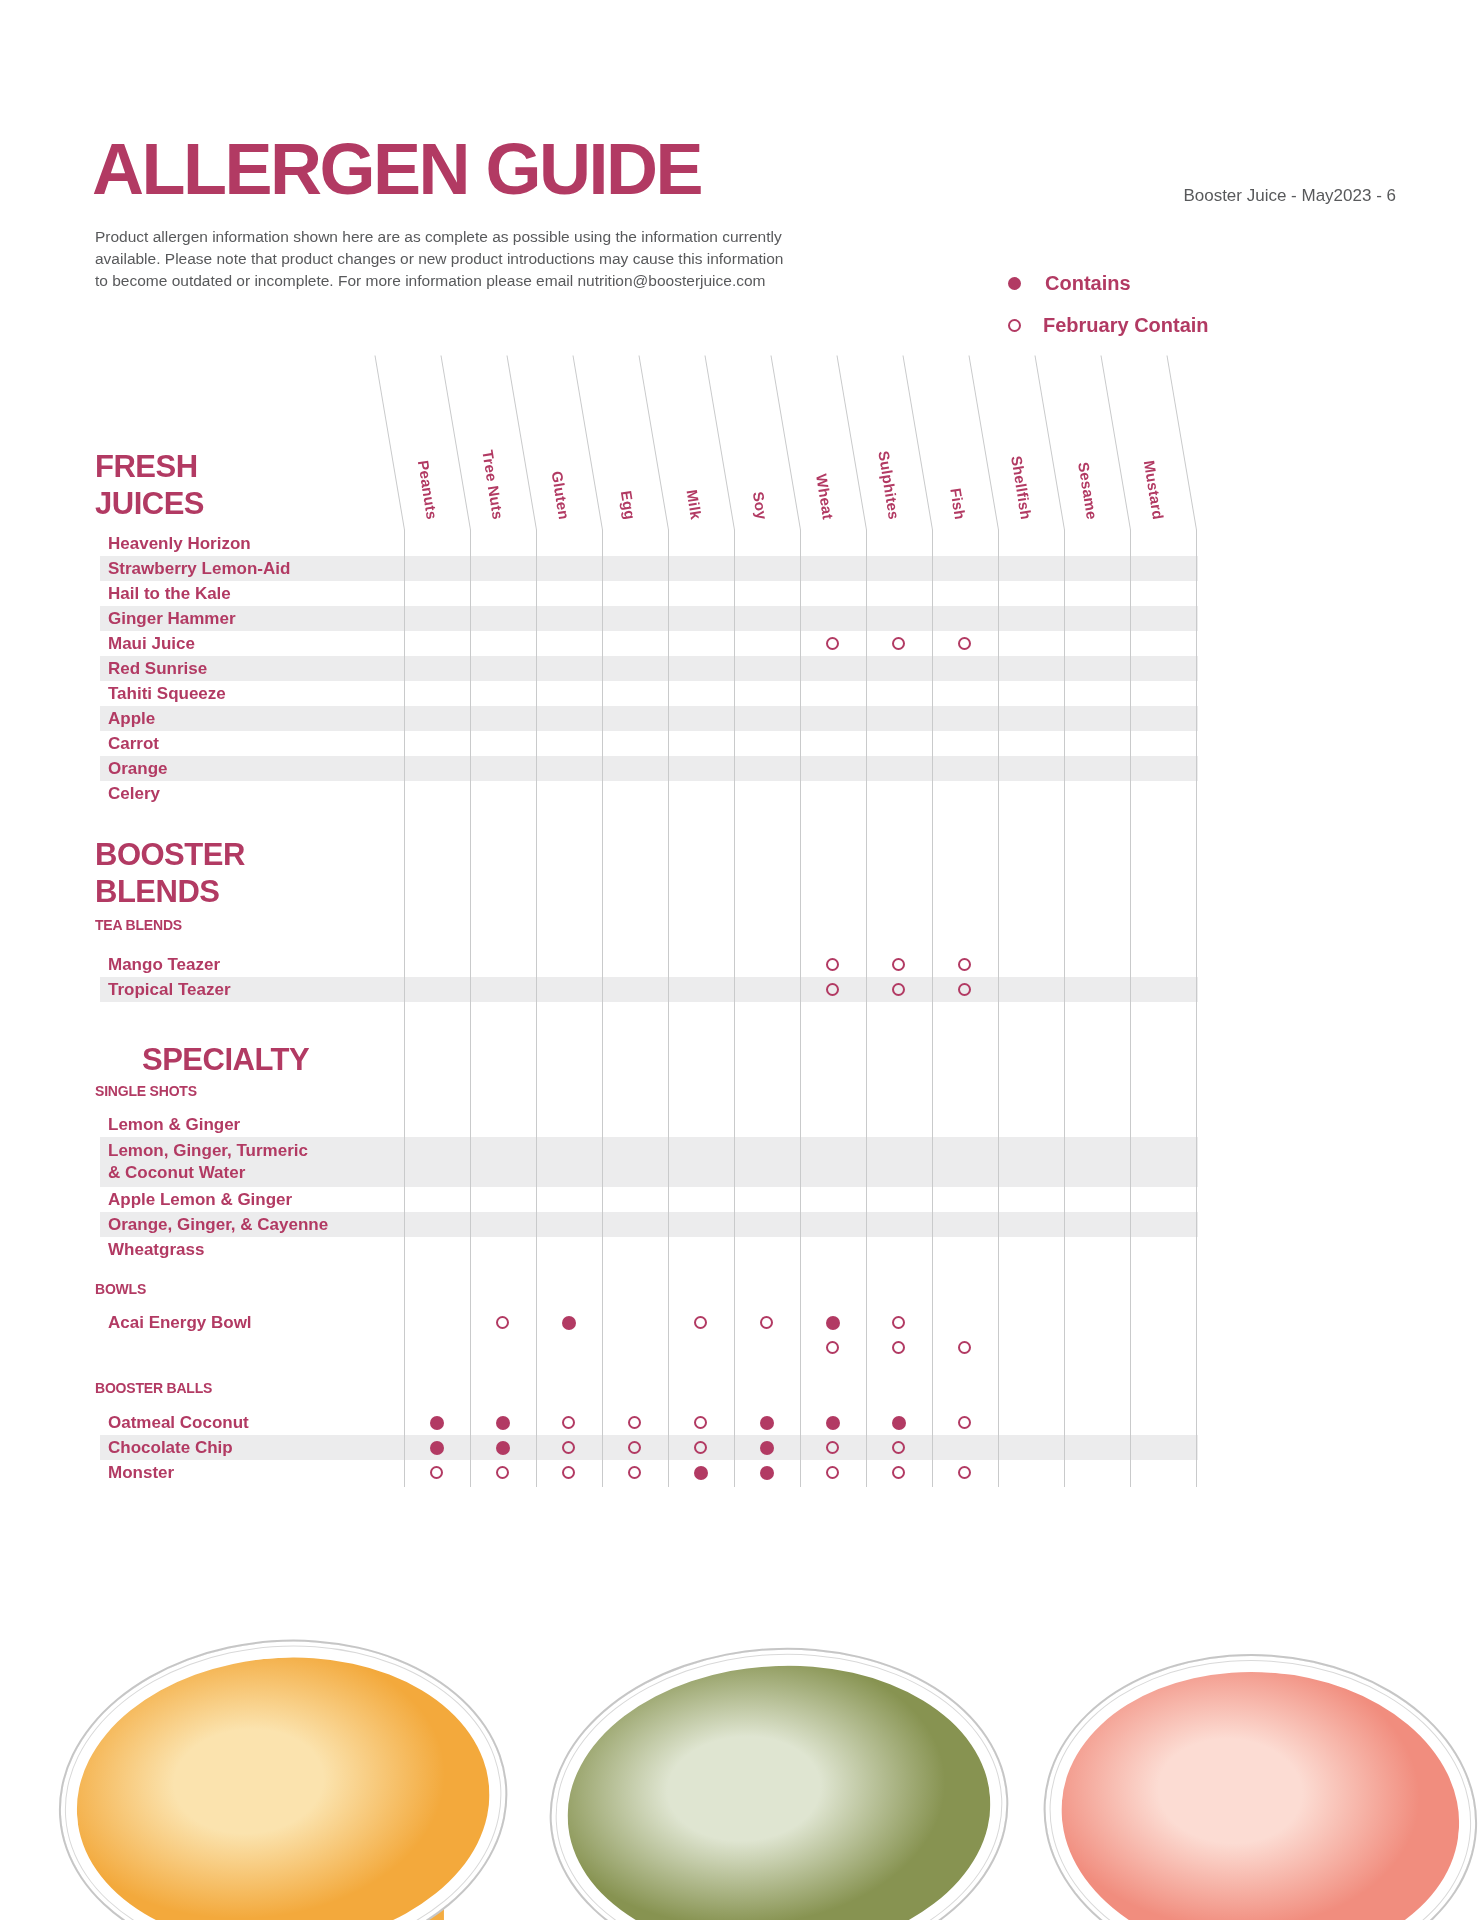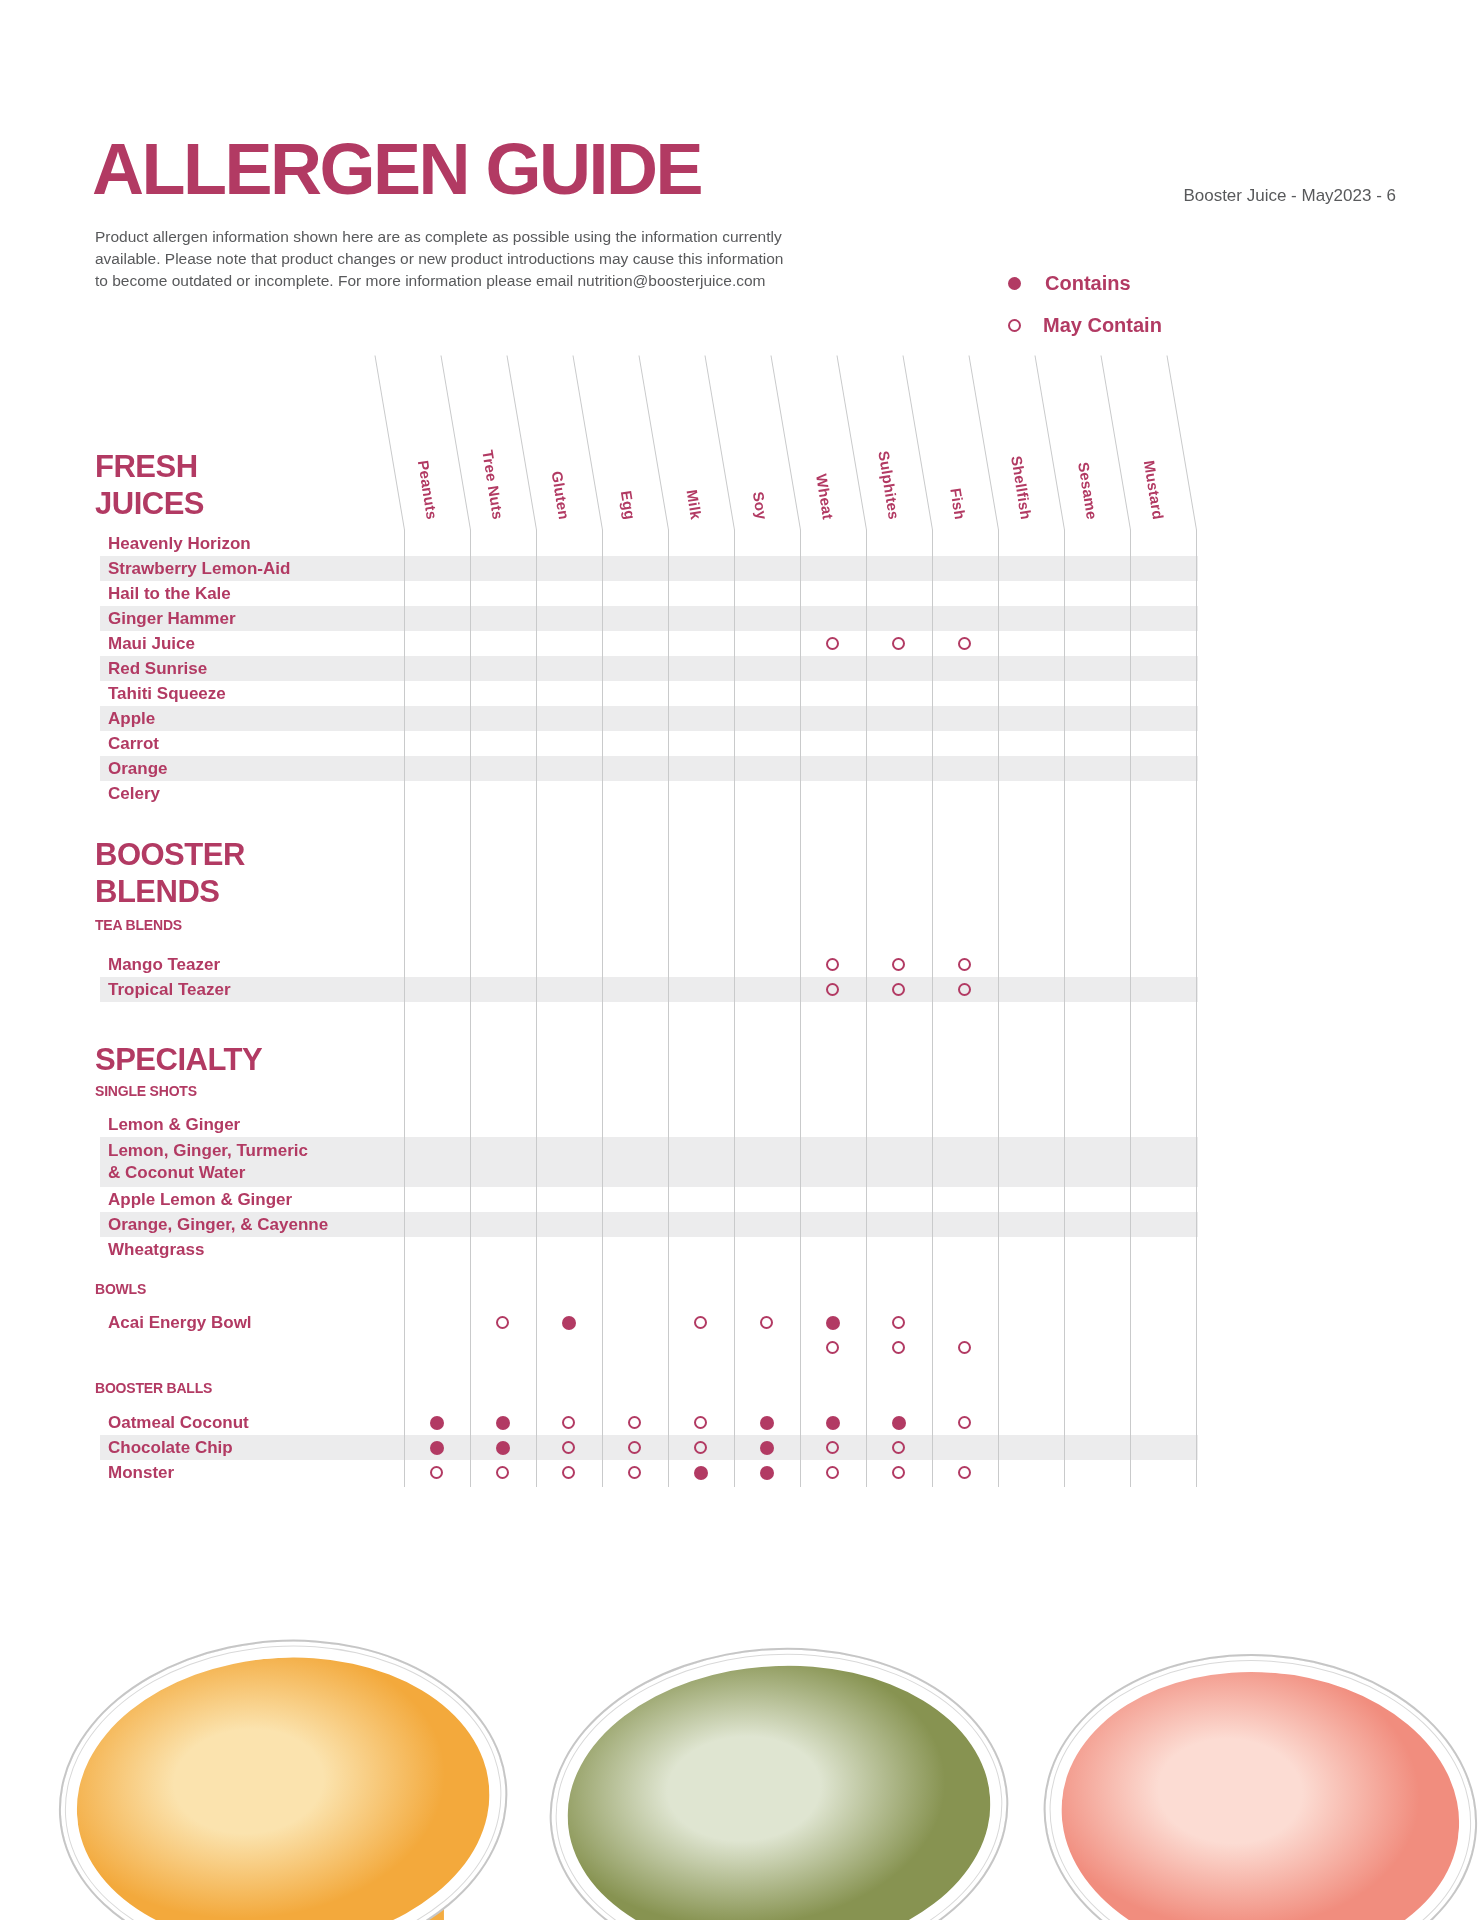--- a/index.html
+++ b/index.html
@@ -69,21 +69,21 @@
   <div class="abs" id="page-ref">Booster Juice - May2023 - 6</div>
   <div class="abs" id="intro-text">Product allergen information shown here are as complete as possible using the information currently available. Please note that product changes or new product introductions may cause this information to become outdated or incomplete. For more information please email  nutrition@boosterjuice.com</div>
 
   <div class="abs" id="legend">
     <div class="legend-row" style="top:0;">
       <span class="legend-dot"></span>
       <span class="legend-label">Contains</span>
     </div>
     <div class="legend-row" style="top:42px;">
       <span class="legend-ring"></span>
-      <span class="legend-label">May Contain</span>
+      <span class="legend-label">February Contain</span>
     </div>
   </div>
 
   <div class="abs" id="table-root" style="left:0;top:0;width:1484px;height:1920px;">
       <div class="section-title" style="top: 448px;">
         <div>FRESH</div>
         <div>JUICES</div>
       </div>
       <div class="row-band" style="top: 531px; height: 25px;">
         <div class="row-label" style="top: 50%; transform: translateY(-50%); line-height: 22px;">
@@ -157,21 +157,21 @@
       <div class="mark may_contain" style="left: 892px; top: 957.5px;"></div>
       <div class="mark may_contain" style="left: 958px; top: 957.5px;"></div>
       <div class="row-band shaded" style="top: 977px; height: 25px;">
         <div class="row-label" style="top: 50%; transform: translateY(-50%); line-height: 22px;">
           <div>Tropical Teazer</div>
         </div>
       </div>
       <div class="mark may_contain" style="left: 826px; top: 982.5px;"></div>
       <div class="mark may_contain" style="left: 892px; top: 982.5px;"></div>
       <div class="mark may_contain" style="left: 958px; top: 982.5px;"></div>
-      <div class="section-title" style="top: 1041px;">
+      <div class="section-title" style="top: 1041px; margin-left: 47px;">
         <div>SPECIALTY</div>
       </div>
       <div class="section-subtitle" style="top: 1083px;">SINGLE SHOTS</div>
       <div class="row-band" style="top: 1112px; height: 25px;">
         <div class="row-label" style="top: 50%; transform: translateY(-50%); line-height: 22px;">
           <div>Lemon &amp; Ginger</div>
         </div>
       </div>
       <div class="row-band shaded" style="top: 1137px; height: 50px;">
         <div class="row-label" style="top: 50%; transform: translateY(-50%); line-height: 22px;">

